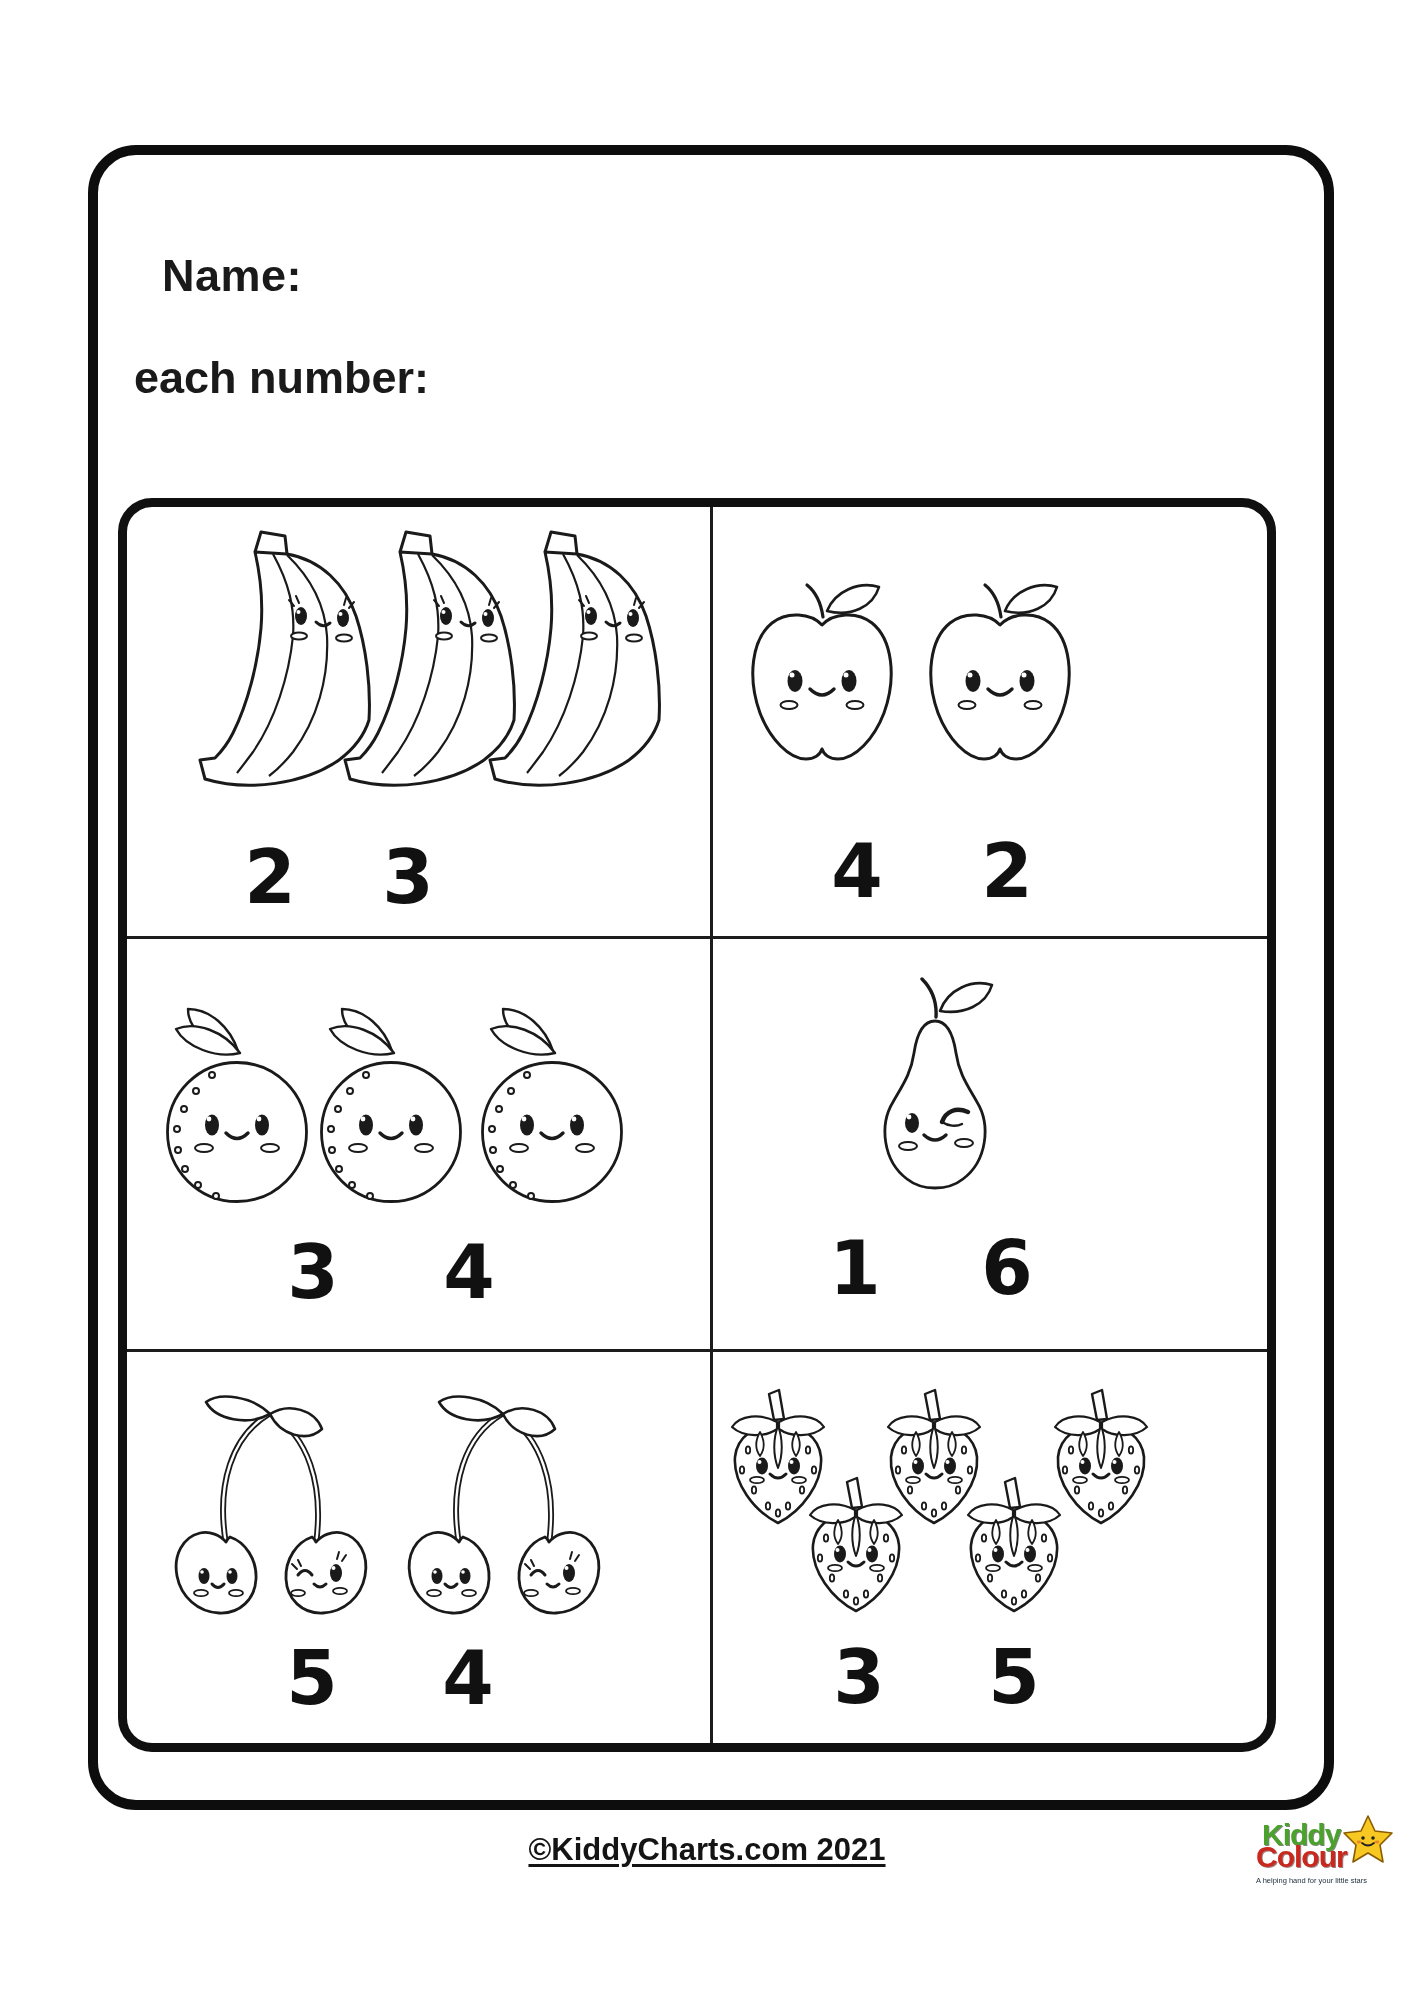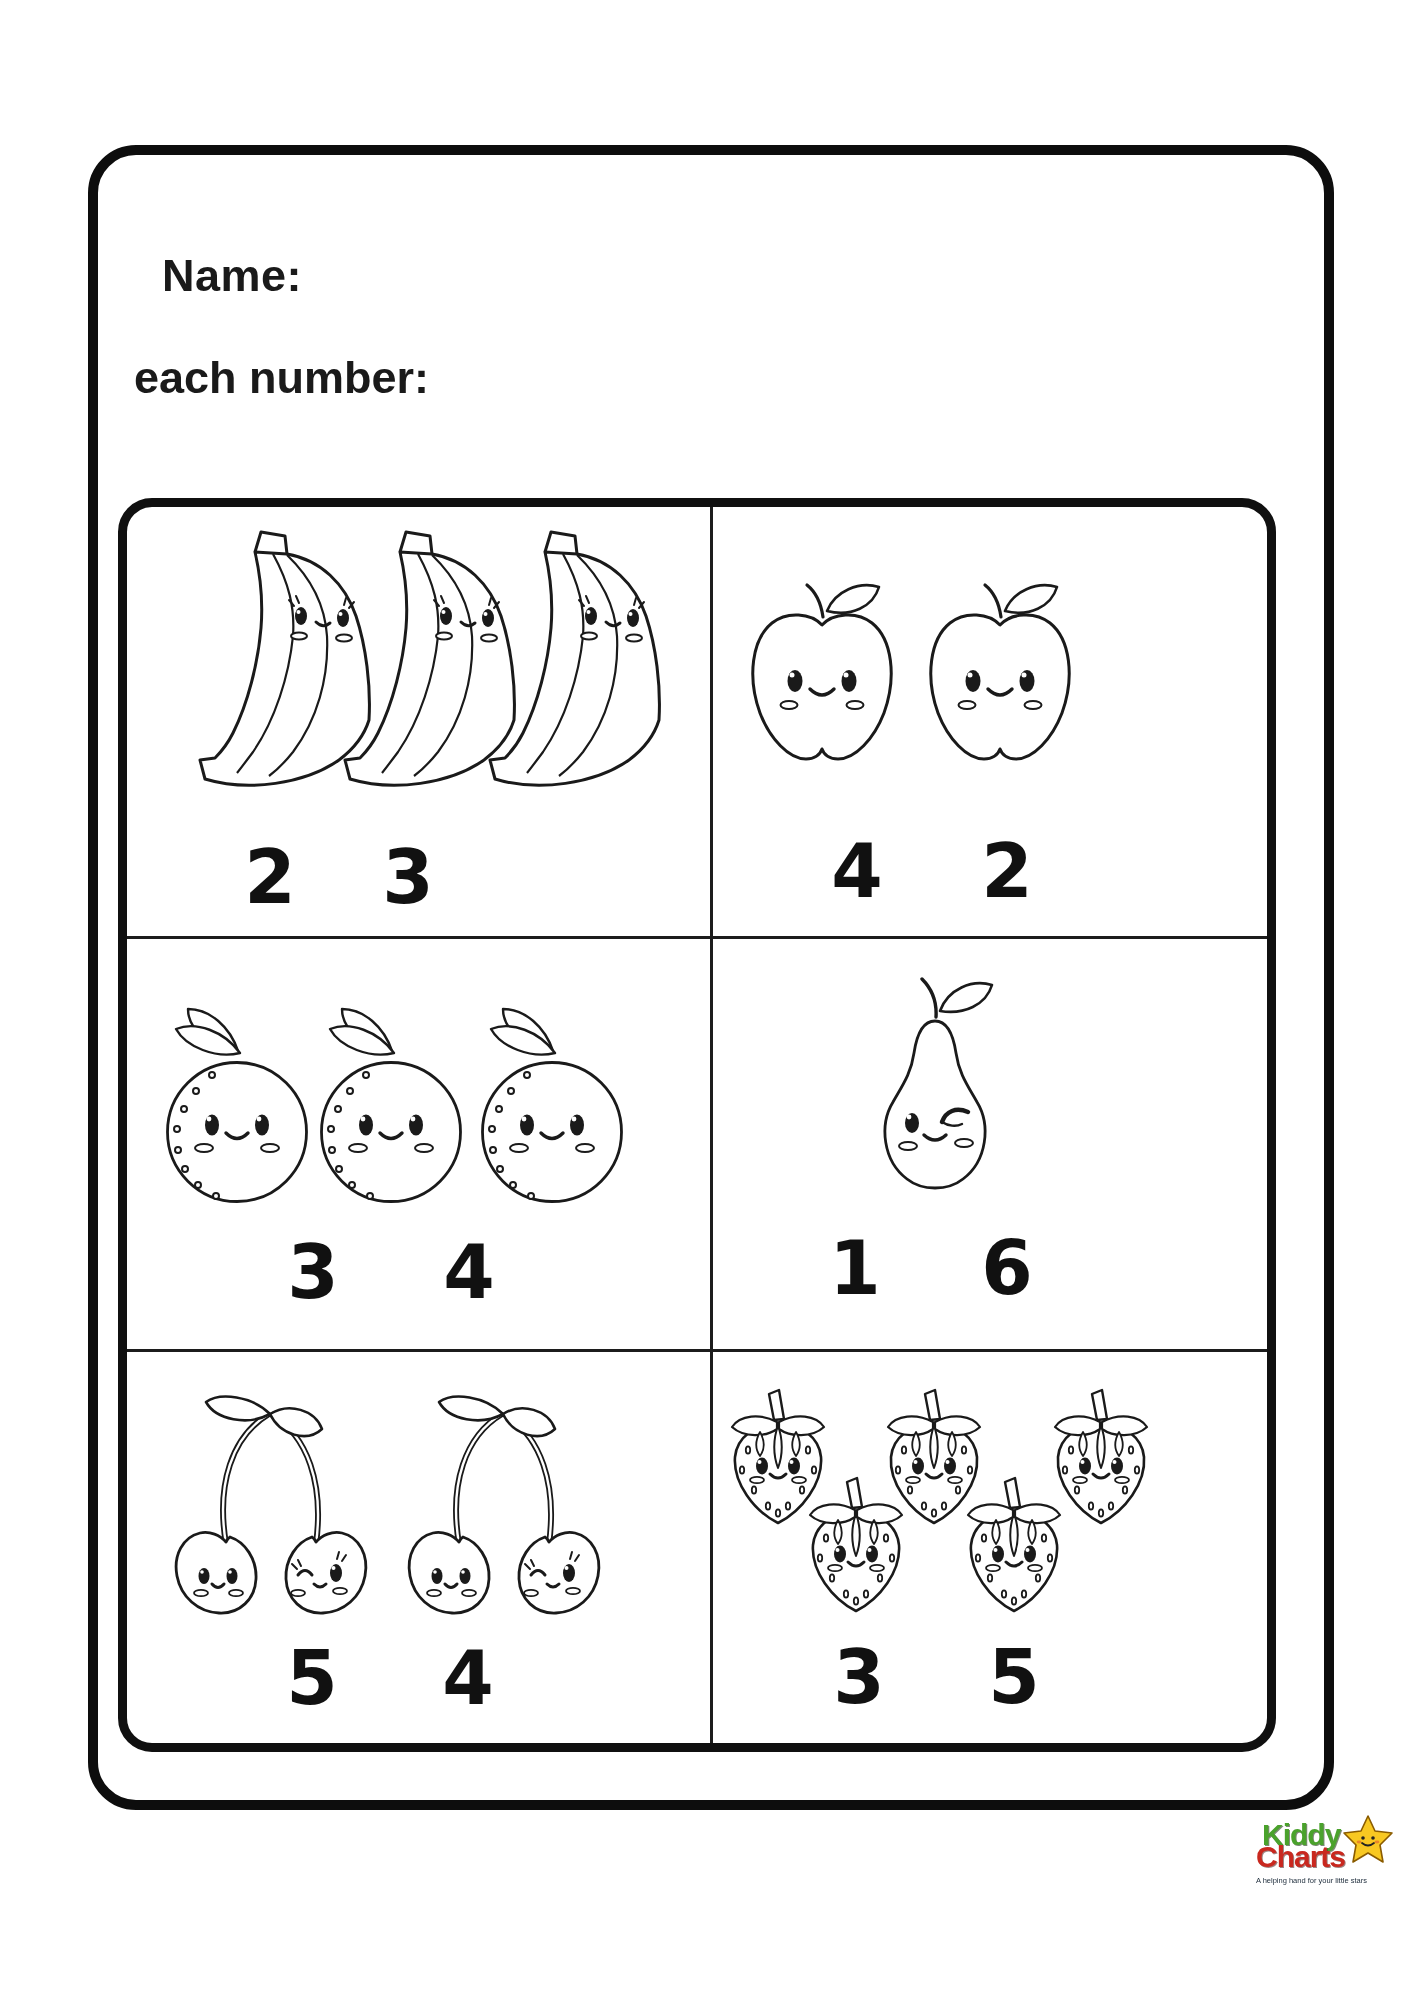--- a/index.html
+++ b/index.html
@@ -304,25 +304,26 @@
           <svg class="fruit fruit-strawberry" viewBox="0 0 105 160">
             <use href="#sym-strawberry"></use>
           </svg>
         </div>
       <span class="num n1">3</span>
       <span class="num n2">5</span>
     </div>
 
   </div>
 
+  <div class="footer">©KiddyCharts.com 2021</div>
 
   <div class="logo">
     <div class="logo-words">
       <span class="logo-kiddy">Kiddy</span>
-      <span class="logo-charts">Charts</span>
+      <span class="logo-charts">Colour</span>
       <svg class="logo-star" viewBox="0 0 52 52">
         <path d="M26,2 L33,17 L50,19 L38,31 L41,48 L26,39 L11,48 L14,31 L2,19 L19,17 Z" fill="#f8c822" stroke="#8a5b00" stroke-width="1.6" stroke-linejoin="round"></path>
         <circle cx="21" cy="24" r="1.8" fill="#222"></circle>
         <circle cx="31" cy="24" r="1.8" fill="#222"></circle>
         <path d="M20,29 Q26,34 32,29" fill="none" stroke="#222" stroke-width="1.8" stroke-linecap="round"></path>
         <ellipse cx="17" cy="28" rx="2.4" ry="1.4" fill="#e8862a"></ellipse>
         <ellipse cx="35" cy="28" rx="2.4" ry="1.4" fill="#e8862a"></ellipse>
       </svg>
     </div>
     <div class="logo-tagline">A helping hand for your little stars</div>

